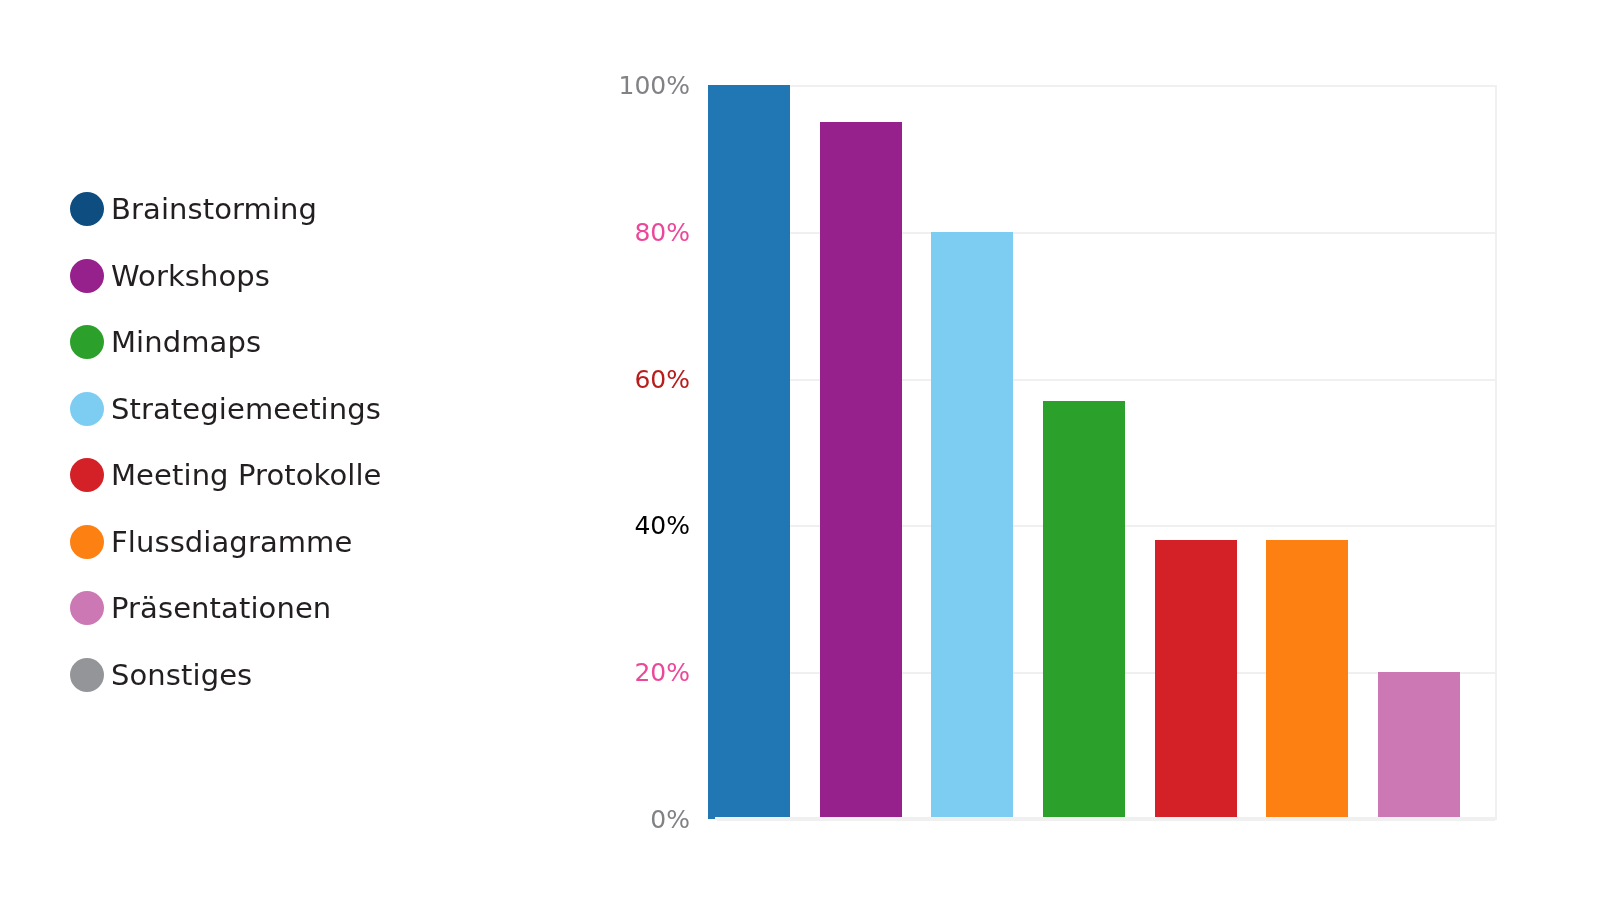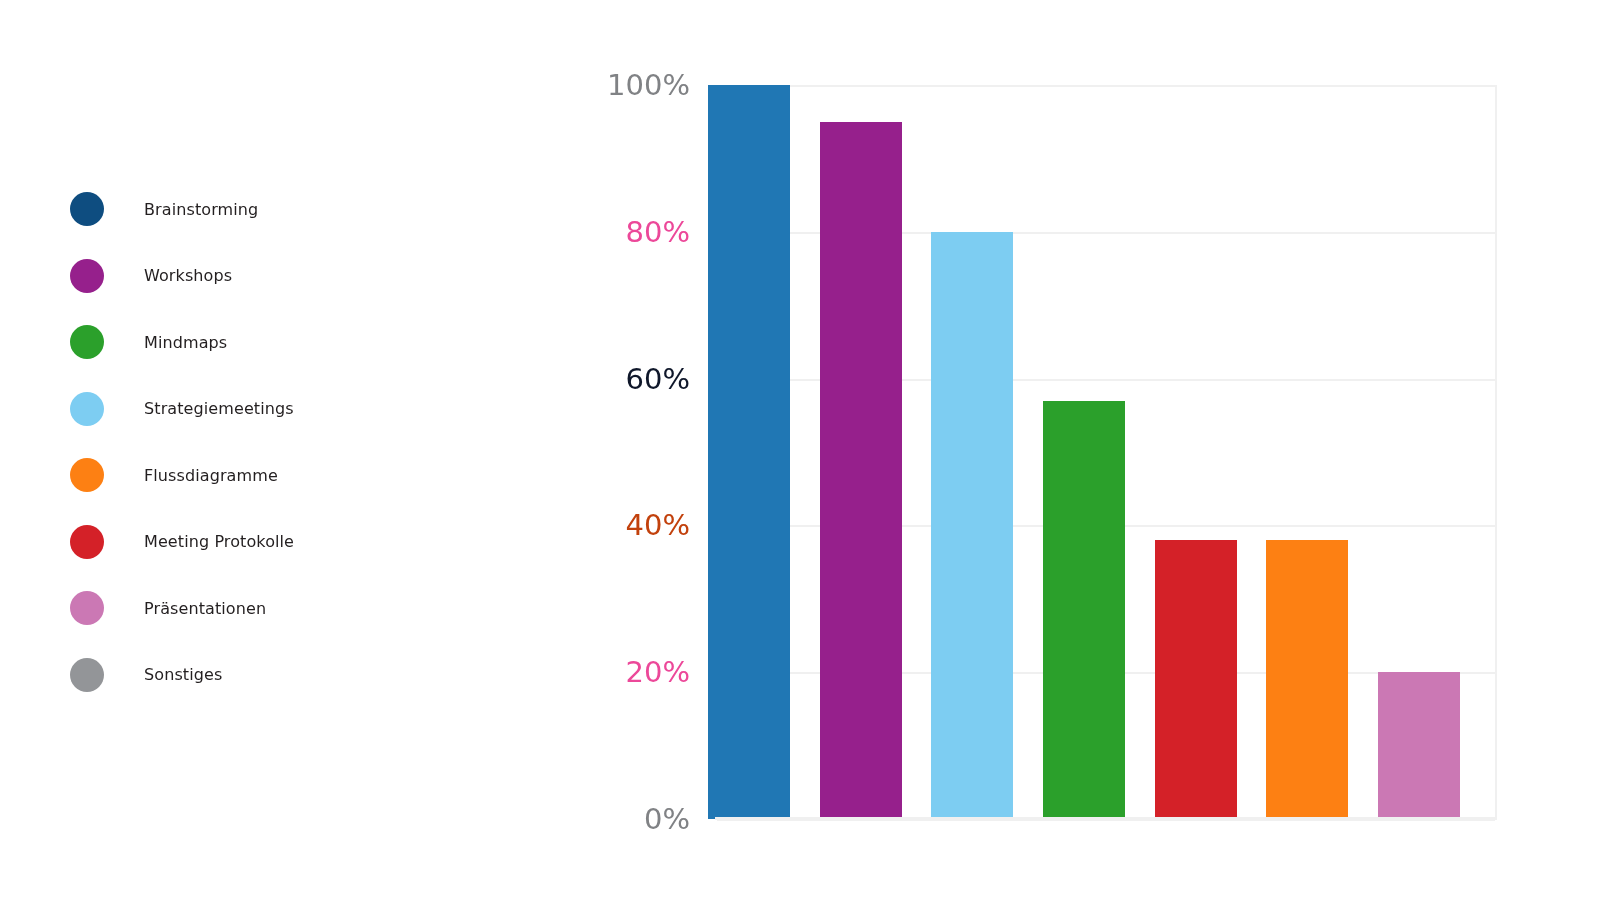--- a/index.html
+++ b/index.html
@@ -36,22 +36,22 @@
     align-items: center;
     height: 66.5px;
   }
   .legend-swatch {
     width: 34px;
     height: 34px;
     border-radius: 50%;
     flex: 0 0 auto;
   }
   .legend-label {
-    margin-left: 40px;
-    font-size: 16px;
+    margin-left: 7px;
+    font-size: 29px;
     color: #231f20;
     letter-spacing: 0.1px;
     white-space: nowrap;
   }
 
   
   #plot-area {
     position: absolute;
     left: 715px;
     top: 85px;
@@ -73,21 +73,21 @@
     left: 560px;
     top: 0;
     width: 130px;
     height: 900px;
   }
   .ytick {
     position: absolute;
     right: 0;
     width: 130px;
     text-align: right;
-    font-size: 29px;
+    font-size: 25px;
     color: #808285;
     transform: translateY(-50%);
     white-space: nowrap;
   }
 
   .bar {
     position: absolute;
     bottom: 0;
   }
 
@@ -117,42 +117,42 @@
       </div>
       <div class="legend-item">
         <span class="legend-swatch" style="background: rgb(43, 160, 43);"></span>
         <span class="legend-label">Mindmaps</span>
       </div>
       <div class="legend-item">
         <span class="legend-swatch" style="background: rgb(125, 205, 242);"></span>
         <span class="legend-label">Strategiemeetings</span>
       </div>
       <div class="legend-item">
+        <span class="legend-swatch" style="background: rgb(212, 33, 40);"></span>
+        <span class="legend-label">Meeting Protokolle</span>
+      </div>
+      <div class="legend-item">
         <span class="legend-swatch" style="background: rgb(253, 128, 19);"></span>
         <span class="legend-label">Flussdiagramme</span>
-      </div>
-      <div class="legend-item">
-        <span class="legend-swatch" style="background: rgb(212, 33, 40);"></span>
-        <span class="legend-label">Meeting Protokolle</span>
       </div>
       <div class="legend-item">
         <span class="legend-swatch" style="background: rgb(203, 120, 180);"></span>
         <span class="legend-label">Präsentationen</span>
       </div>
       <div class="legend-item">
         <span class="legend-swatch" style="background: rgb(147, 149, 152);"></span>
         <span class="legend-label">Sonstiges</span>
       </div>
     </div>
 
   <div id="y-tick-labels">
       <div class="ytick" style="top: 819px; color: rgb(128, 130, 133);">0%</div>
       <div class="ytick" style="top: 672.2px; color: #ec4899;">20%</div>
-      <div class="ytick" style="top: 525.4px; color: #c2410c;">40%</div>
-      <div class="ytick" style="top: 378.6px; color: #0f172a;">60%</div>
+      <div class="ytick" style="top: 525.4px; color: #000000;">40%</div>
+      <div class="ytick" style="top: 378.6px; color: #b91c1c;">60%</div>
       <div class="ytick" style="top: 231.8px; color: #ec4899;">80%</div>
       <div class="ytick" style="top: 85px; color: rgb(128, 130, 133);">100%</div>
     </div>
 
   <div id="plot-area">
       <div class="gridline" style="top: 734px; background: rgb(240, 240, 240);"></div>
       <div class="gridline" style="top: 587.2px; background: rgb(240, 240, 240);"></div>
       <div class="gridline" style="top: 440.4px; background: rgb(240, 240, 240);"></div>
       <div class="gridline" style="top: 293.6px; background: rgb(240, 240, 240);"></div>
       <div class="gridline" style="top: 146.8px; background: rgb(240, 240, 240);"></div>

